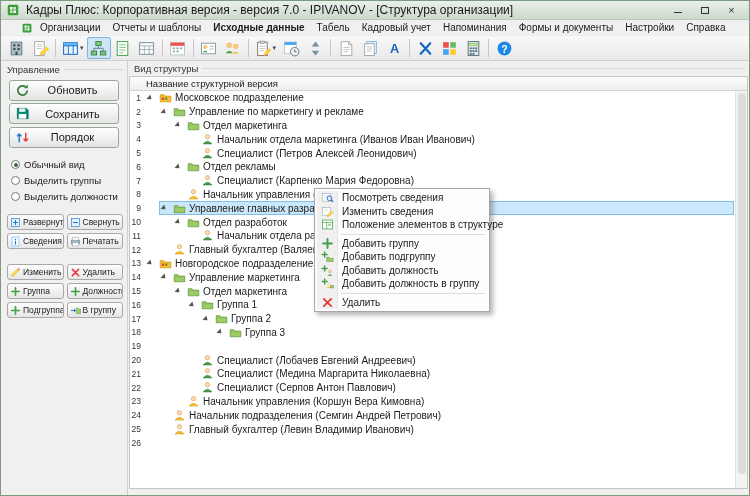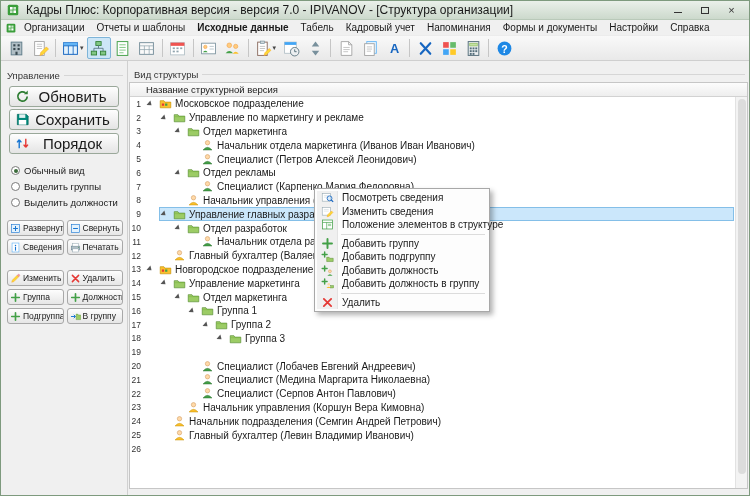--- a/index.html
+++ b/index.html
@@ -9,38 +9,38 @@
   
   .titlebar{height:19px;background:linear-gradient(#eaf0ea,#ccd9cc);display:flex;align-items:center;padding:0 4px;gap:5px;border-bottom:1px solid #b9c9b9;}
   .title-text{flex:1;font-size:12px;white-space:nowrap;overflow:hidden;}
   .win-controls{display:flex;}
   .win-btn{width:27px;height:17px;display:flex;align-items:center;justify-content:center;}
   .glyph-min{width:8px;height:1px;background:#333;margin-top:5px;}
   .glyph-max{width:8px;height:7px;border:1px solid #333;}
   .glyph-close{font-size:11px;color:#333;line-height:1;}
 
   
-  .menubar{height:15px;display:flex;align-items:center;font-size:10px;background:#f0f0f0;padding-left:3px;gap:0;}
+  .menubar{height:15px;display:flex;align-items:center;font-size:10px;background:#f0f0f0;padding-left:19px;gap:0;}
   .menu-item{padding:1px 6px;white-space:nowrap;}
   .menu-item.active{font-weight:bold;}
   .mdi-icon{display:flex;margin:0 2px;}
 
   
   .toolbar{height:26px;display:flex;align-items:center;background:linear-gradient(#f9f9f9,#e9e9e9);border-top:1px solid #ececec;border-bottom:1px solid #cfcfcf;padding:0 3px;}
   .tb-btn{height:22px;min-width:24px;display:flex;align-items:center;justify-content:center;border:1px solid transparent;border-radius:2px;padding:0 2px;}
   .tb-btn.active{background:#cde6f7;border-color:#7eb4d8;}
   .dd{font-size:7px;color:#444;margin-left:1px;}
   .tb-sep{width:1px;height:18px;background:#c6c6c6;margin:0 3px;}
 
   
   .workspace{display:flex;height:434px;}
   .sidebar{width:127px;border-right:1px solid #d0d0d0;display:flex;flex-direction:column;padding-top:1px;}
-  .caption{display:flex;align-items:center;gap:4px;font-size:9.5px;color:#333;padding:8px 4px 2px 6px;}
+  .caption{display:flex;align-items:center;gap:4px;font-size:9.5px;color:#333;padding:2px 4px 2px 6px;}
   .caption::after{content:"";flex:1;height:1px;background:#d6d6d6;}
-  .big-btn{width:110px;height:21px;margin:2.5px auto;display:flex;align-items:center;background:linear-gradient(#fefefe,#e4e4e4);border:1px solid #9aa89a;border-radius:3px;font-size:15px;padding:0 5px;}
+  .big-btn{width:110px;height:21px;margin:2.5px auto;display:flex;align-items:center;background:linear-gradient(#fefefe,#e4e4e4);border:1px solid #9aa89a;border-radius:3px;font-size:11px;padding:0 5px;}
   .big-btn .bicon{width:17px;display:flex;}
   .big-btn .blabel{flex:1;text-align:center;}
   .view-options{margin:9px 4px 4px 10px;display:flex;flex-direction:column;gap:5px;font-size:9.5px;}
   .radio-row{display:flex;align-items:center;gap:4px;}
   .radio{width:9px;height:9px;border:1px solid #7a7a7a;border-radius:50%;background:#fff;position:relative;flex:0 0 auto;}
   .radio.checked::after{content:"";position:absolute;left:2px;top:2px;width:4px;height:4px;border-radius:50%;background:#3a6b3a;}
   .btn-grid{display:flex;flex-direction:column;gap:3px;margin:8px 4px 0 6px;}
   .btn-row{display:flex;gap:3px;}
   .sm-btn{flex:1;height:16px;display:flex;align-items:center;gap:2px;background:linear-gradient(#fdfdfd,#e6e6e6);border:1px solid #a8a8a8;border-radius:3px;font-size:8.5px;padding:0 2px;white-space:nowrap;overflow:hidden;}
   .sicon{display:flex;flex:0 0 auto;}

